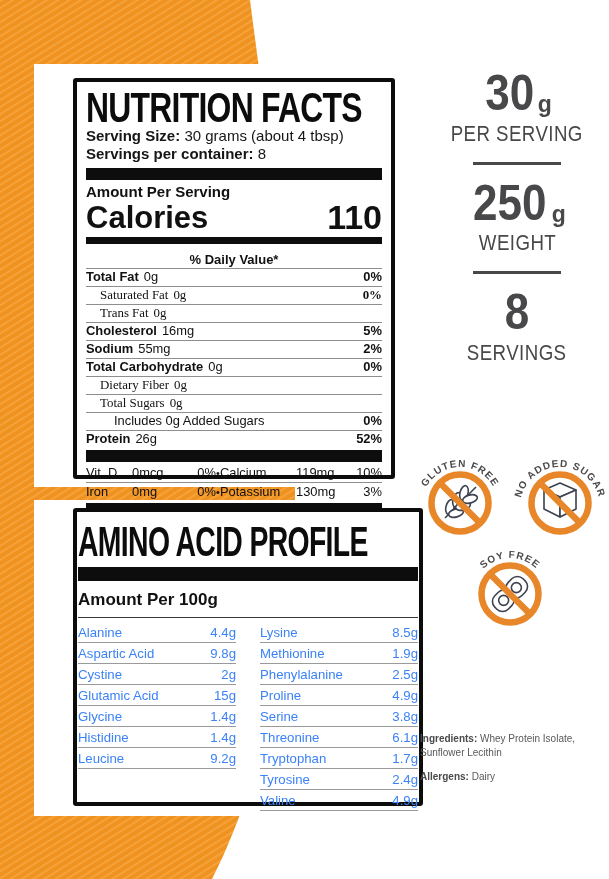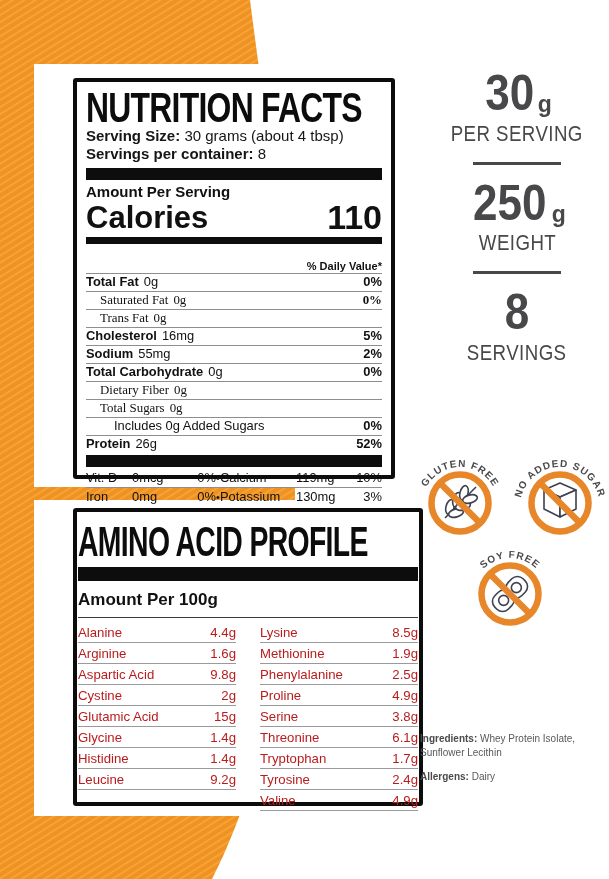--- a/index.html
+++ b/index.html
@@ -21,21 +21,21 @@
   .title-wrap{height:38px;overflow:visible;margin-top:2px;}
 
   .serving-line{font-size:15px;line-height:1.22;color:#161616;}
   .b{font-weight:700;}
   .bar{background:#0d0d0d;height:12px;margin:4px 0 3px;}
   .amount-label{font-size:15px;font-weight:700;margin-top:1px;}
   .calories-row{display:flex;justify-content:space-between;align-items:flex-end;line-height:0.95;margin-top:1px;}
   .calories-word{font-size:31px;font-weight:700;}
   .calories-value{font-size:34px;font-weight:700;}
   .bar-thin{background:#0d0d0d;height:7px;margin-top:4px;}
-  .dv-header{text-align:right;font-size:11px;font-weight:700;padding:16px 0 1px;}
+  .dv-header{text-align:center;font-size:13px;font-weight:700;padding:8px 0 1px;}
   .nrow{display:flex;align-items:baseline;border-top:1px solid #8e8e8e;padding:1px 0;
         font-size:12.9px;line-height:1.16;}
   .nrow .nname{font-weight:700;}
   .nrow.plain .nname{font-weight:400;}
   .namt{margin-left:5px;}
   .ndv{margin-left:auto;font-weight:700;}
   .indent1{padding-left:14px;font-family:Liberation Serif, serif;}
   .indent2{padding-left:28px;}
   .bar2{background:#0d0d0d;height:12px;margin:2px 0;}
   .mrow{display:grid;grid-template-columns:46px 52px 32px 1fr 76px 54px 32px;
@@ -44,21 +44,21 @@
   .mrow .mdv{text-align:right;}
   .mrow .bullet{text-align:center;font-size:11px;}
   .bar3{background:#0d0d0d;height:8px;margin:2px 0 3px;}
   .footnote{font-size:10.2px;line-height:1.28;color:#161616;}
 
   .am-bar{background:#0d0d0d;height:14px;margin:7px 0 9px;}
   .am-sub{font-size:17px;font-weight:700;margin:2px 0 7px;}
   .am-hr{border-top:1.5px solid #3a3a3a;margin-bottom:1px;}
   .am-table{display:grid;grid-template-columns:1fr 1fr;column-gap:24px;margin-top:4px;}
   .arow{display:flex;justify-content:space-between;align-items:baseline;
-        border-bottom:1px solid #9a9a9a;padding:3px 0 2px;font-size:13.2px;color:#b91c1c;}
+        border-bottom:1px solid #9a9a9a;padding:3px 0 2px;font-size:13.2px;color:#3b82f6;}
 
   #stats{position:absolute;left:420px;top:70px;width:194px;text-align:center;color:#48484A;}
   .stat-value-wrap{line-height:1;white-space:nowrap;}
   .stat-value{display:inline-block;font-size:50px;font-weight:700;transform:scaleX(0.88);line-height:0.95;}
   .stat-unit{font-size:23px;font-weight:700;position:relative;top:2px;margin-left:0px;}
   .stat-label{display:inline-block;font-size:22px;font-weight:500;transform:scaleX(0.85);
               letter-spacing:0.5px;margin-top:3px;white-space:nowrap;}
   .stat-divider{width:88px;height:3px;background:#48484A;margin:15px auto;}
 
   .badge{position:absolute;width:92px;height:100px;}
@@ -191,24 +191,20 @@
         <div class="big-title am-title">AMINO ACID PROFILE</div>
       </div>
     <div class="am-bar"></div>
     <div class="am-sub">Amount Per 100g</div>
     <div class="am-hr"></div>
     <div class="am-table">
       <div>
         <div class="arow">
             <span>Alanine</span>
             <span>4.4g</span>
-          </div>
-        <div class="arow">
-            <span>Arginine</span>
-            <span>1.6g</span>
           </div>
         <div class="arow">
             <span>Aspartic Acid</span>
             <span>9.8g</span>
           </div>
         <div class="arow">
             <span>Cystine</span>
             <span>2g</span>
           </div>
         <div class="arow">

